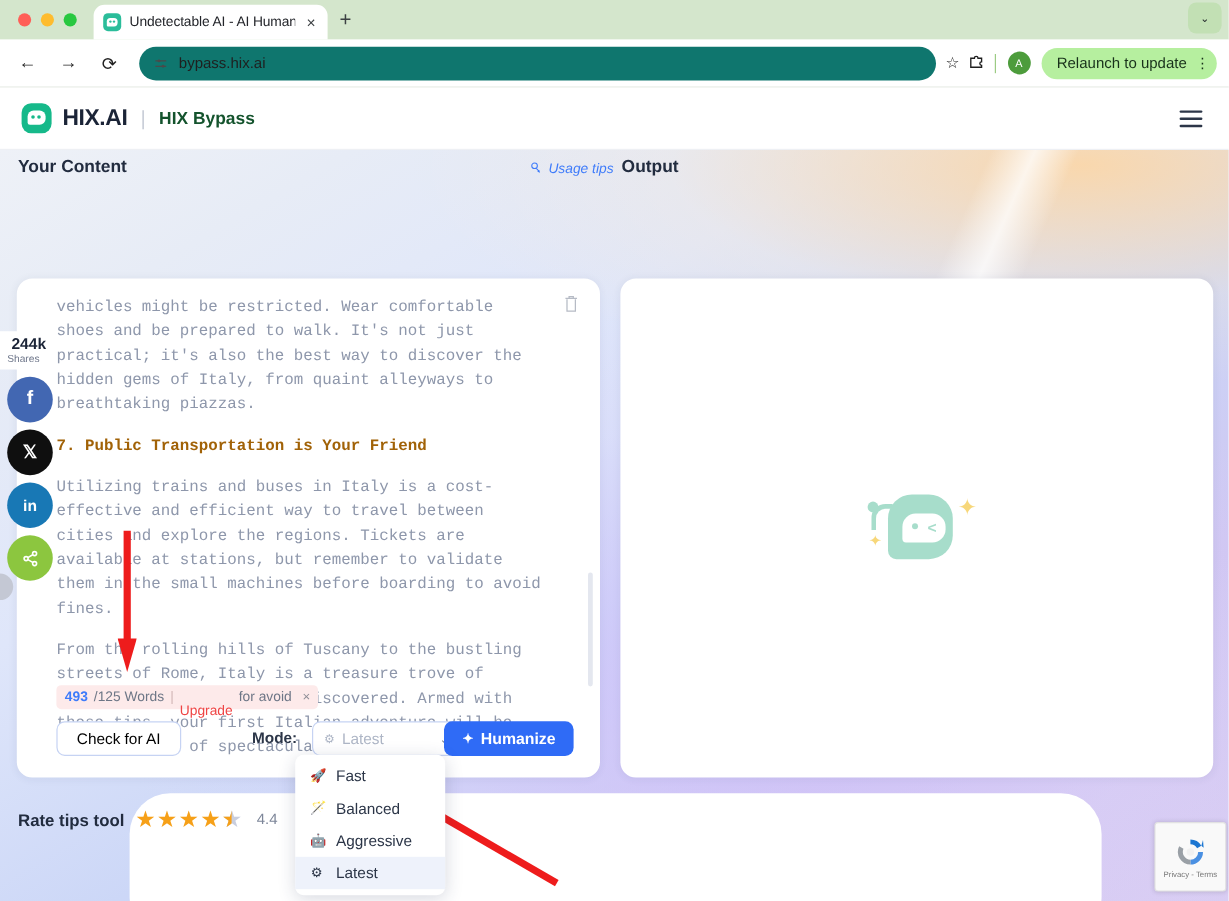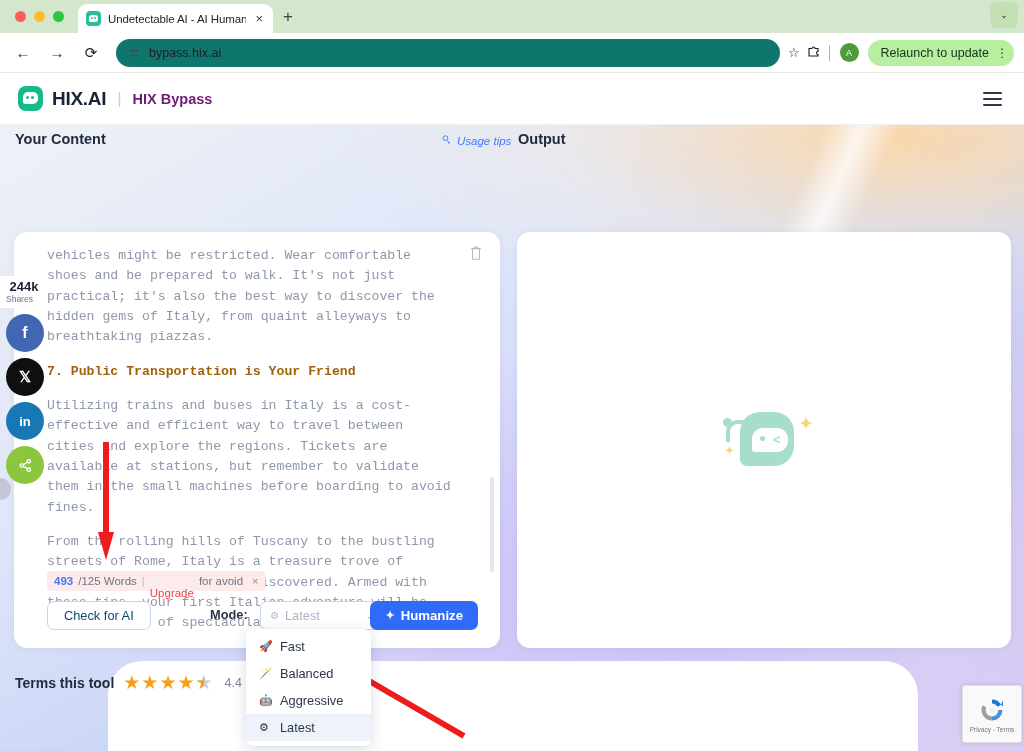--- a/index.html
+++ b/index.html
@@ -111,21 +111,21 @@
   .logo-mark::after {
     content: ""; position: absolute; left: 8px; top: 10px;
     width: 3px; height: 3px; background: #16b98a; border-radius: 50%;
     box-shadow: 5px 0 0 #16b98a;
   }
   .logo-text {
     font-size: 19px; font-weight: 700; color: #1b2437; margin-left: 9px;
     letter-spacing: -0.3px;
   }
   .logo-sep { color: #c9ced8; margin: 0 11px; font-size: 17px; font-weight: 300; }
-  .logo-sub { font-size: 14.5px; font-weight: 700; color: #701a75; }
+  .logo-sub { font-size: 14.5px; font-weight: 700; color: #14532d; }
   .hamburger { position: absolute; right: 22px; top: 19px; width: 19px; }
   .hamburger i { display: block; height: 2px; background: #2c3648; border-radius: 1px; margin-bottom: 4px; }
   .hamburger i:last-child { margin-bottom: 0; }
 
   .app-bg {
     position: absolute; top: 52px; left: 0; width: 1024px; height: 626px;
     background:
       radial-gradient(900px 300px at 88% 2%, rgba(255,214,160,0.85) 0%, rgba(255,235,205,0.25) 38%, rgba(255,255,255,0) 62%),
       radial-gradient(700px 420px at 60% 70%, rgba(205,190,250,0.75) 0%, rgba(225,215,252,0.25) 50%, rgba(255,255,255,0) 75%),
       linear-gradient(150deg, #eef1f7 0%, #e7ecf6 14%, #dfe6fa 34%, #ccd7f7 56%, #cfc5f2 76%, #d9cdf3 100%);
@@ -188,21 +188,21 @@
   .wb-count { color: #3e7bfa; font-weight: 700; }
   .wb-sep { color: #d3b7b7; }
   .wb-upgrade { color: #ef4444; margin-top: 24px; }
   .wb-close { font-size: 11px; color: #8c8c94; margin-left: 4px; }
 
   .btn-row { position: absolute; left: 33px; top: 369px; right: 22px; height: 30px; }
   .btn-check {
     position: absolute; left: 0; top: 0; height: 29px; padding: 0 16px;
     border: 1px solid #c6d3f3; border-radius: 7px; background: #fff;
     display: flex; align-items: center;
-    font-size: 12.8px; color: #0c4a6e; font-weight: 500;
+    font-size: 12.8px; color: #000000; font-weight: 500;
   }
   .mode-label {
     position: absolute; left: 163px; top: 6px;
     font-size: 12.8px; color: #2c3648; font-weight: 600;
   }
   .mode-select {
     position: absolute; left: 213px; top: 0; width: 124px; height: 29px;
     border: 1px solid #c6d3f3; border-radius: 7px; background: #fff;
     display: flex; align-items: center; padding: 0 9px; gap: 6px;
   }
@@ -444,21 +444,21 @@
         <span class="mascot-body"></span>
         <span class="mascot-face"></span>
         <span class="mascot-eye"></span>
         <span class="mascot-wink">&lt;</span>
         <span class="sparkle sp1">✦</span>
         <span class="sparkle sp2">✦</span>
       </div>
     </div>
 
     <div class="rating">
-      <span class="rating-label">Terms this tool</span>
+      <span class="rating-label">Rate tips tool</span>
       <span class="stars">
         <span>★</span>
         <span>★</span>
         <span>★</span>
         <span>★</span>
         <span class="star-half">★</span>
       </span>
       <span class="rating-score">4.4</span>
     </div>
 

